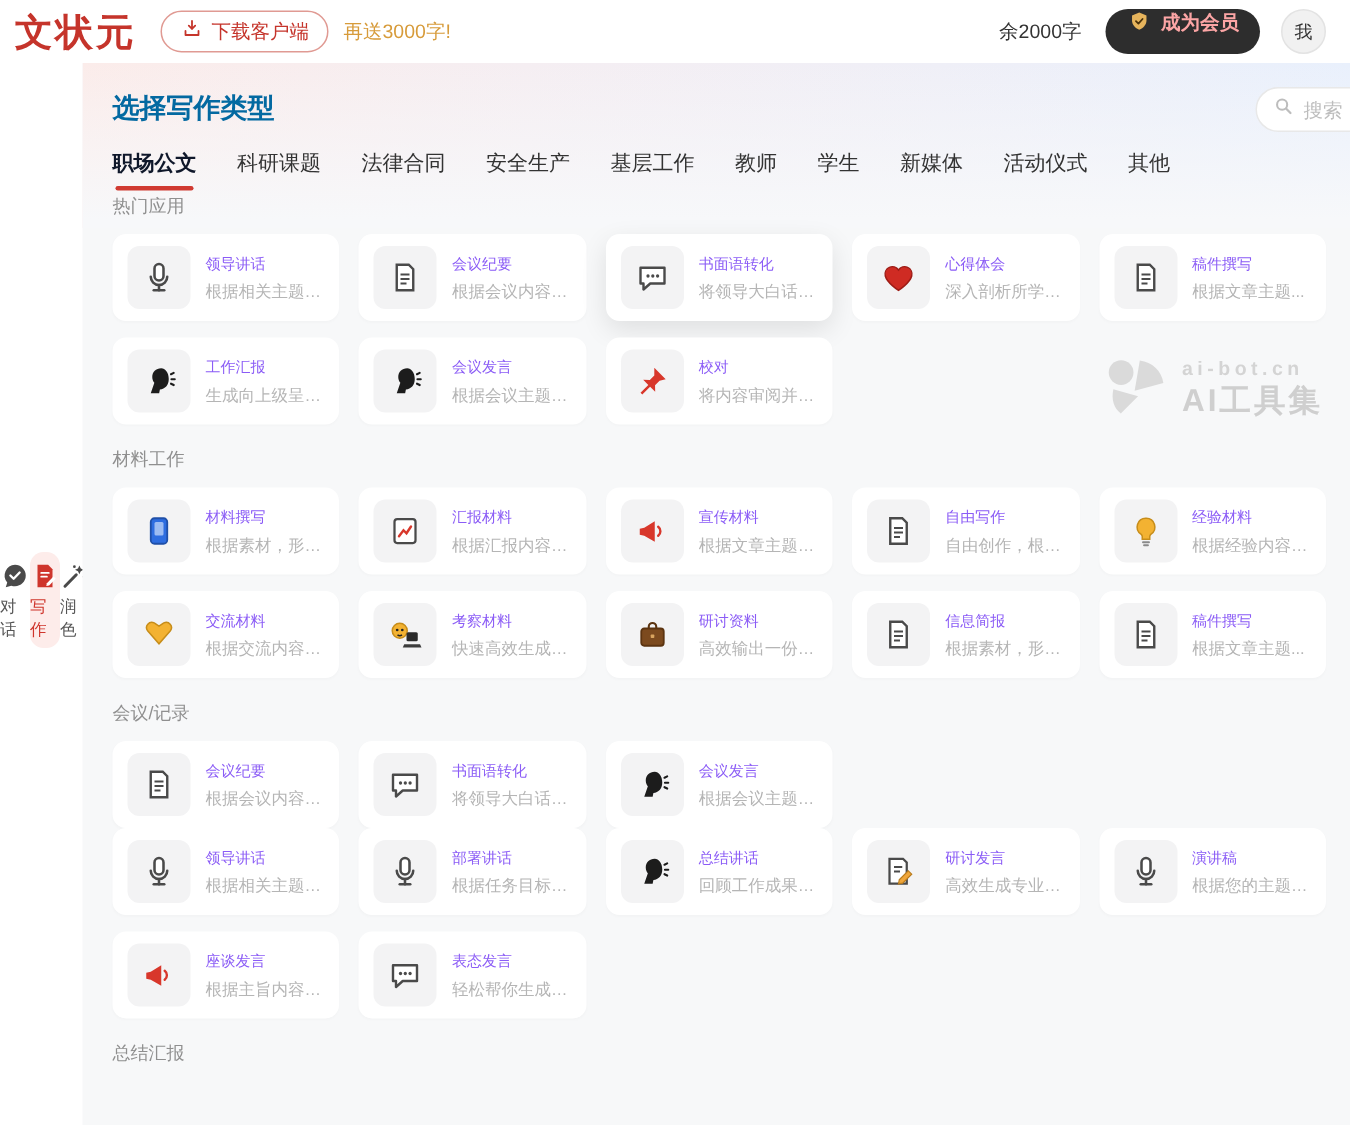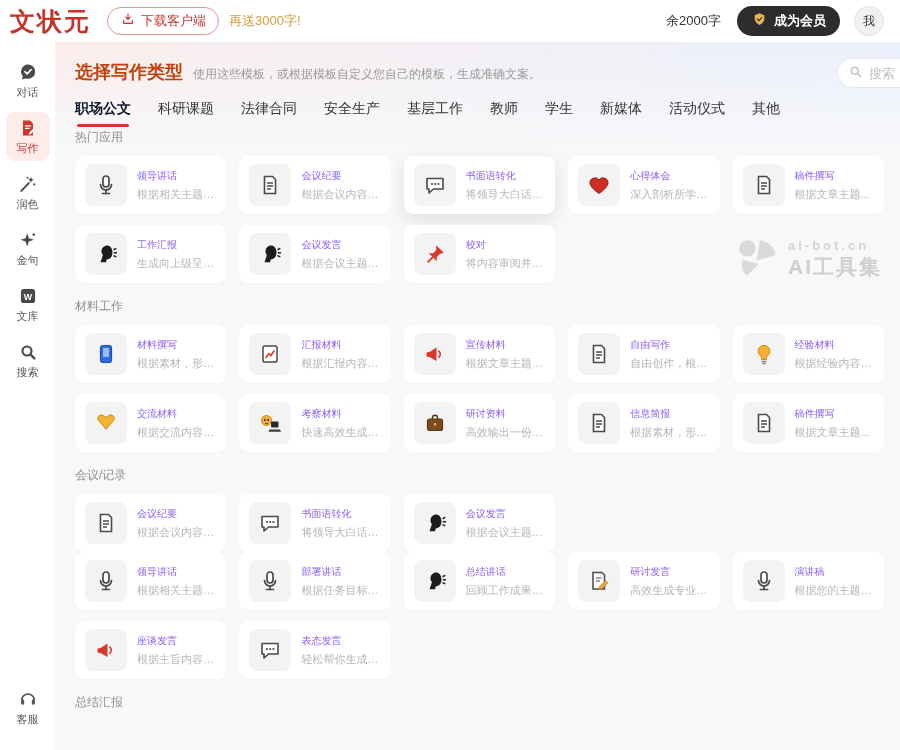--- a/index.html
+++ b/index.html
@@ -7,41 +7,41 @@
     font-family:"Liberation Sans","DejaVu Sans",sans-serif; }
 
   
   .header { height:42px; display:flex; align-items:center; padding:0 16px 0 10px; background:#fff; }
   .logo { font-size:25px; font-weight:800; color:#c5342b; letter-spacing:2px; margin-right:16px; }
   .dl-btn { display:inline-flex; align-items:center; gap:5px; border:1px solid #e09a93; color:#c5342b;
     border-radius:15px; padding:3px 12px 4px; font-size:13px; background:#fff; cursor:pointer; }
   .promo { color:#d79b3a; font-size:13px; margin-left:10px; }
   .hspacer { flex:1; }
   .words { font-size:13px; color:#333; margin-right:16px; }
-  .member-btn { background:#2d2d2d; color:#ffffff; border:none; border-radius:17px; height:30px;
-    padding:0 14px; display:inline-flex; align-items:center; gap:6px; font-size:13px; font-weight:bold; cursor:pointer; }
+  .member-btn { background:#2d2d2d; color:#fca5a5; border:none; border-radius:17px; height:30px;
+    padding:0 14px; display:inline-flex; gap:6px; font-size:13px; font-weight:bold; cursor:pointer; }
   .avatar { width:30px; height:30px; border-radius:50%; background:#f1f1f1; border:1px solid #e3e3e3;
     display:flex; align-items:center; justify-content:center; font-size:12px; color:#333; margin-left:14px; cursor:pointer; }
 
   
   .layout { display:flex; height:708px; }
-  .sidebar { width:55px; background:#fff; display:flex; flex-direction:column; align-items:center; padding-top:14px; flex:none; }
+  .sidebar { width:55px; background:#fff; display:flex; flex-direction:row; align-items:center; padding-top:14px; flex:none; }
   .side-item { width:44px; padding:6px 0 5px; border-radius:9px; display:flex; flex-direction:column;
     align-items:center; gap:3px; margin-bottom:7px; color:#555; font-size:11px; cursor:pointer; }
   .side-item.active { background:#fdecea; color:#cf352c; }
   .side-item.bottom { margin-top:auto; margin-bottom:18px; }
 
   .main { flex:1; position:relative; background:#f7f8f9; overflow:hidden; padding:0 16px 0 20px; }
   .main::before { content:""; position:absolute; left:0; top:0; right:0; height:110px; pointer-events:none;
     background-image:linear-gradient(180deg, rgba(247,248,250,0) 0%, rgba(247,248,250,1) 95%),
                      linear-gradient(90deg,#fbecea 0%,#f5eef2 35%,#e9f0fc 100%); }
   .main > * { position:relative; z-index:1; }
 
   .main-head { display:flex; align-items:baseline; margin-top:18px; }
-  .page-title { font-size:18px; font-weight:800; color:#c2410c; }
+  .page-title { font-size:18px; font-weight:800; color:#0369a1; }
   .page-sub { font-size:12px; color:#9a9a9a; margin-left:10px; }
   .search { position:absolute; top:16px; left:782px; width:200px; height:30px; background:#fff;
     border:1px solid #e8e8e8; border-radius:16px; display:flex; align-items:center; padding:0 10px; gap:6px; }
   .search input { border:none; outline:none; flex:1; font-size:13px; color:#666; background:transparent; }
   .search input::placeholder { color:#bdbdbd; }
 
   .tabs { display:flex; gap:27px; margin-top:16px; font-size:14px; color:#333; }
   .tab { cursor:pointer; padding-bottom:9px; position:relative; white-space:nowrap; }
   .tab.active { color:#0f172a; font-weight:bold; }
   .tab.active::after { content:""; position:absolute; left:2px; right:2px; bottom:0; height:3px;
@@ -146,21 +146,20 @@
           <rect x="3.8" y="12.3" width="3.6" height="6.6" rx="1.8" fill="#555"></rect>
           <rect x="16.6" y="12.3" width="3.6" height="6.6" rx="1.8" fill="#555"></rect>
         </svg>
         <span>客服</span>
       </div>
     </nav>
 
   <div class="main">
     <div class="main-head">
       <span class="page-title">选择写作类型</span>
-      <span class="page-sub">使用这些模板，或根据模板自定义您自己的模板，生成准确文案。</span>
     </div>
     <div class="search">
       <span><svg width="15" height="15" viewBox="0 0 24 24">
             <circle cx="10.8" cy="10.8" r="5.4" fill="none" stroke="#bdbdbd" stroke-width="2.2"></circle>
             <path d="M15.2 15.2l4.5 4.5" stroke="#bdbdbd" stroke-width="2.4" stroke-linecap="round"></path>
           </svg></span>
       <input placeholder="搜索" style="">
     </div>
 
     <div class="tabs">

